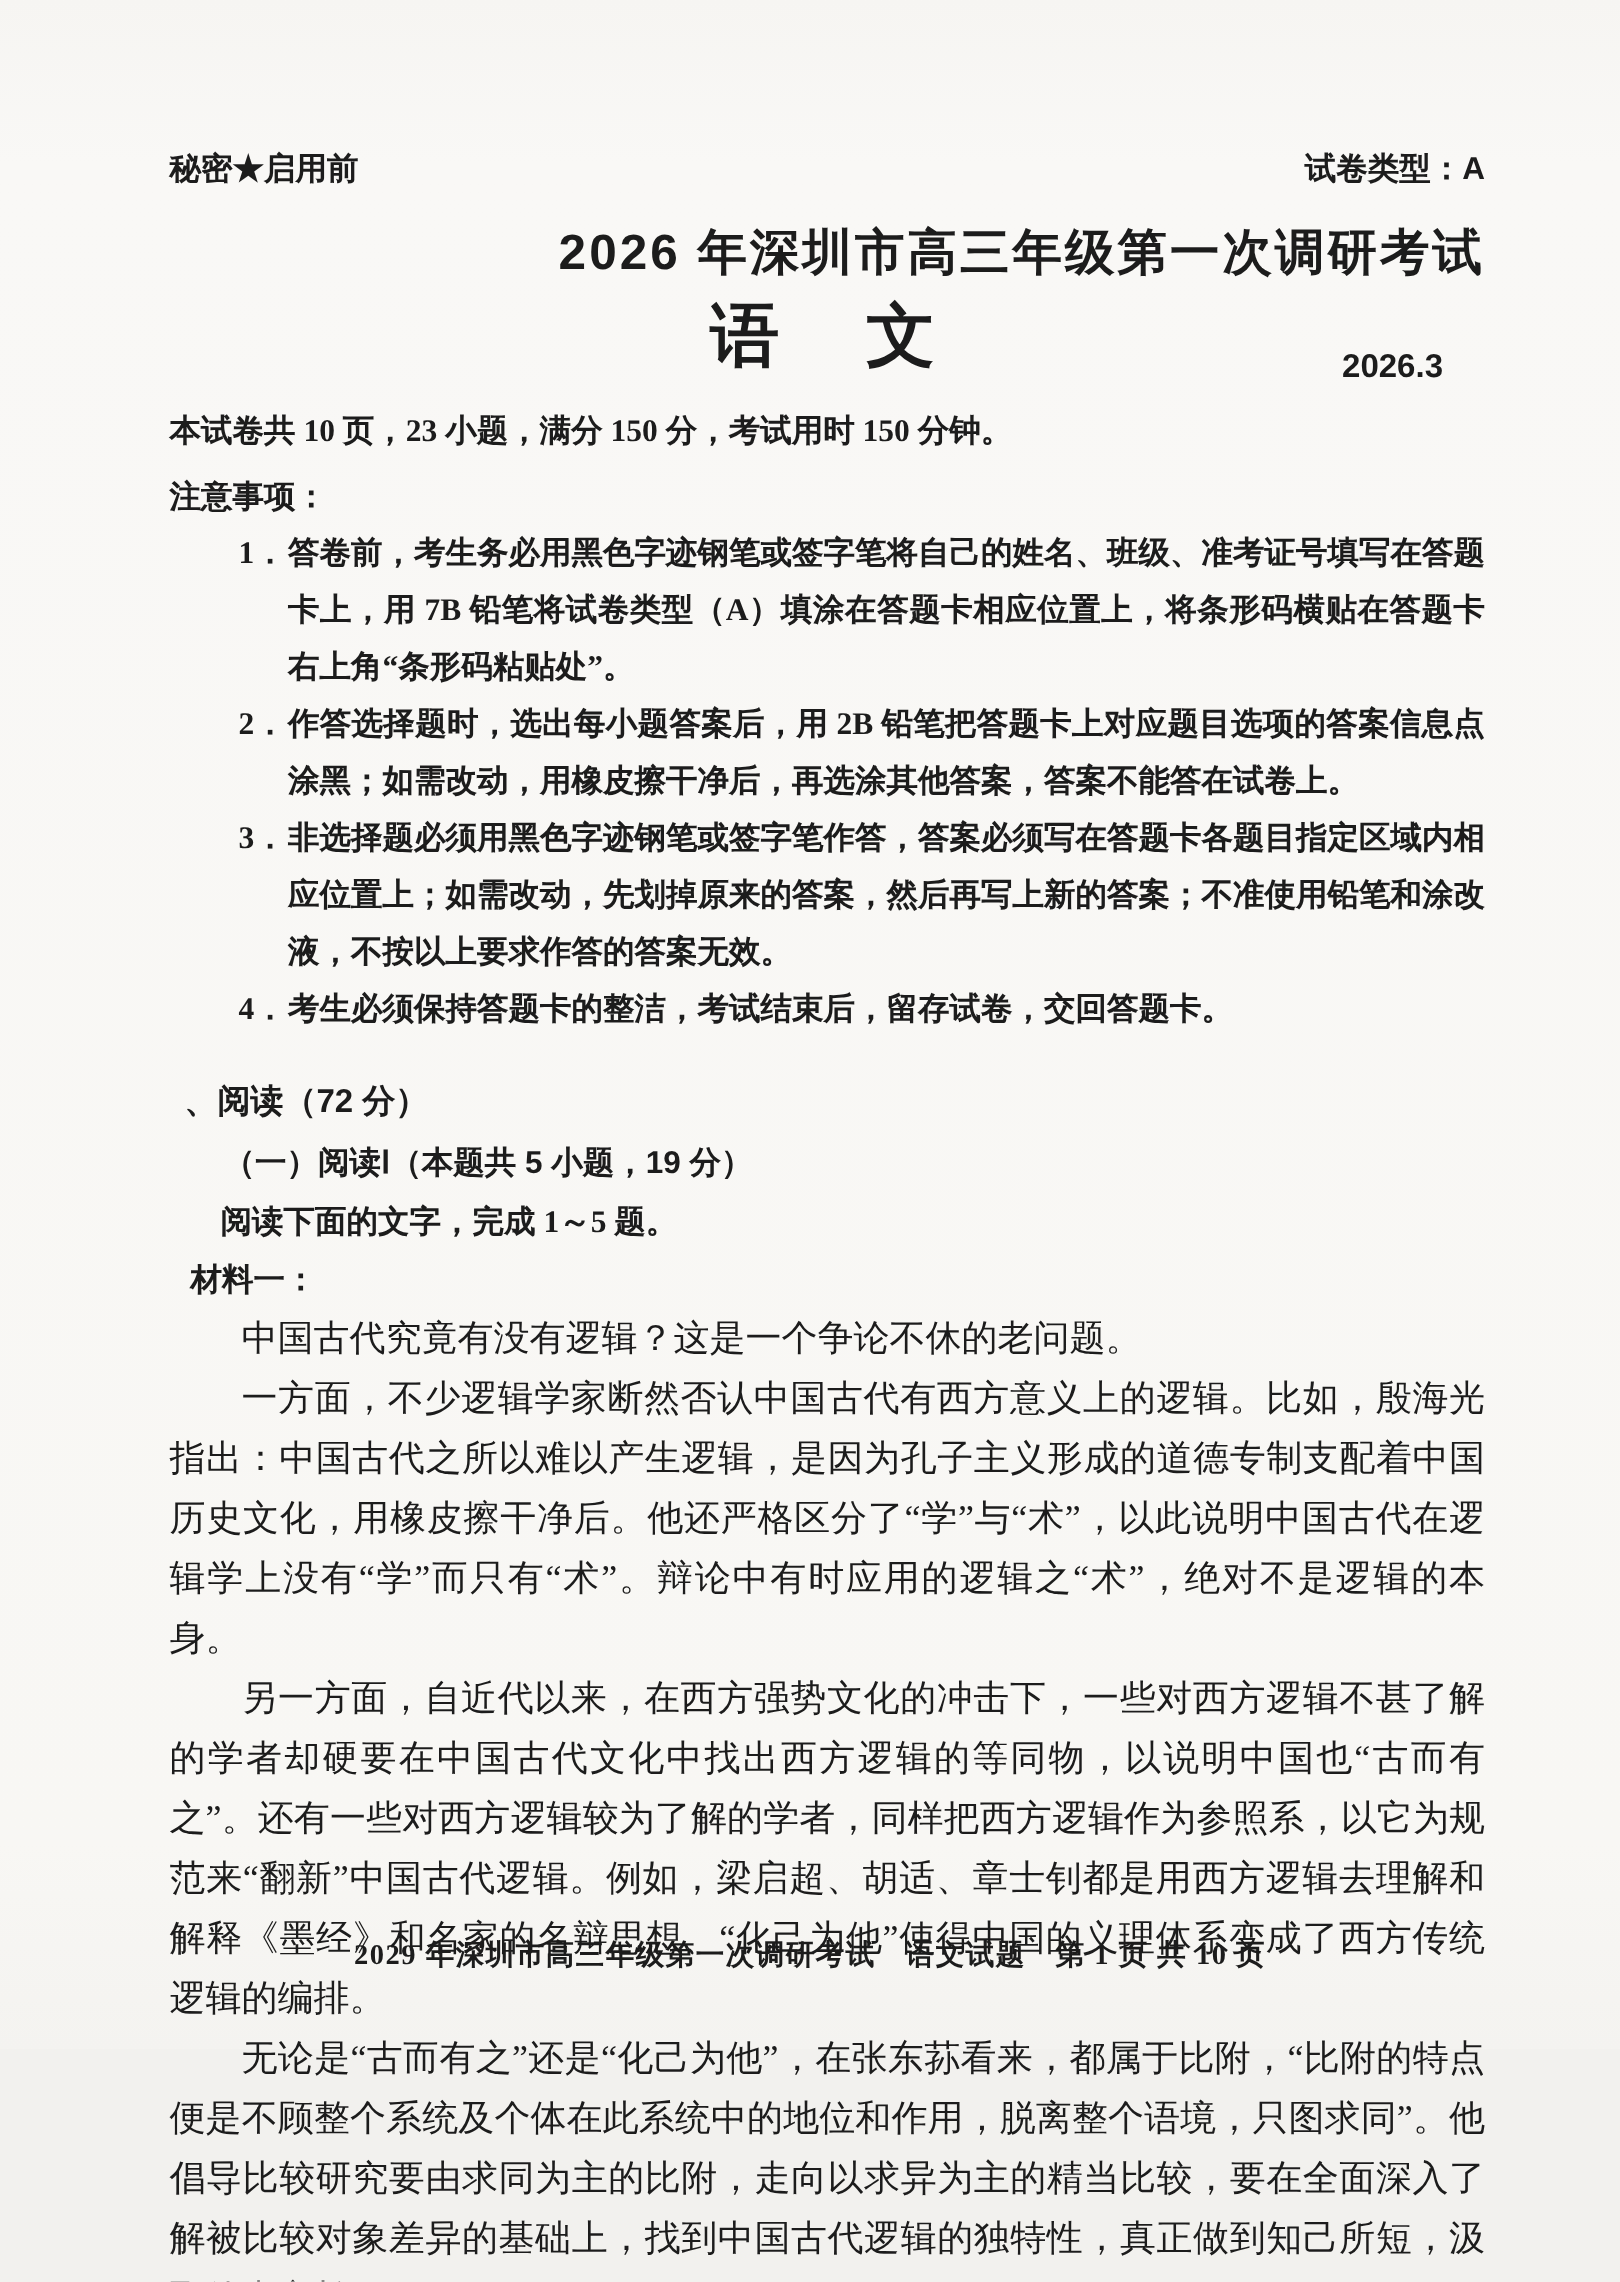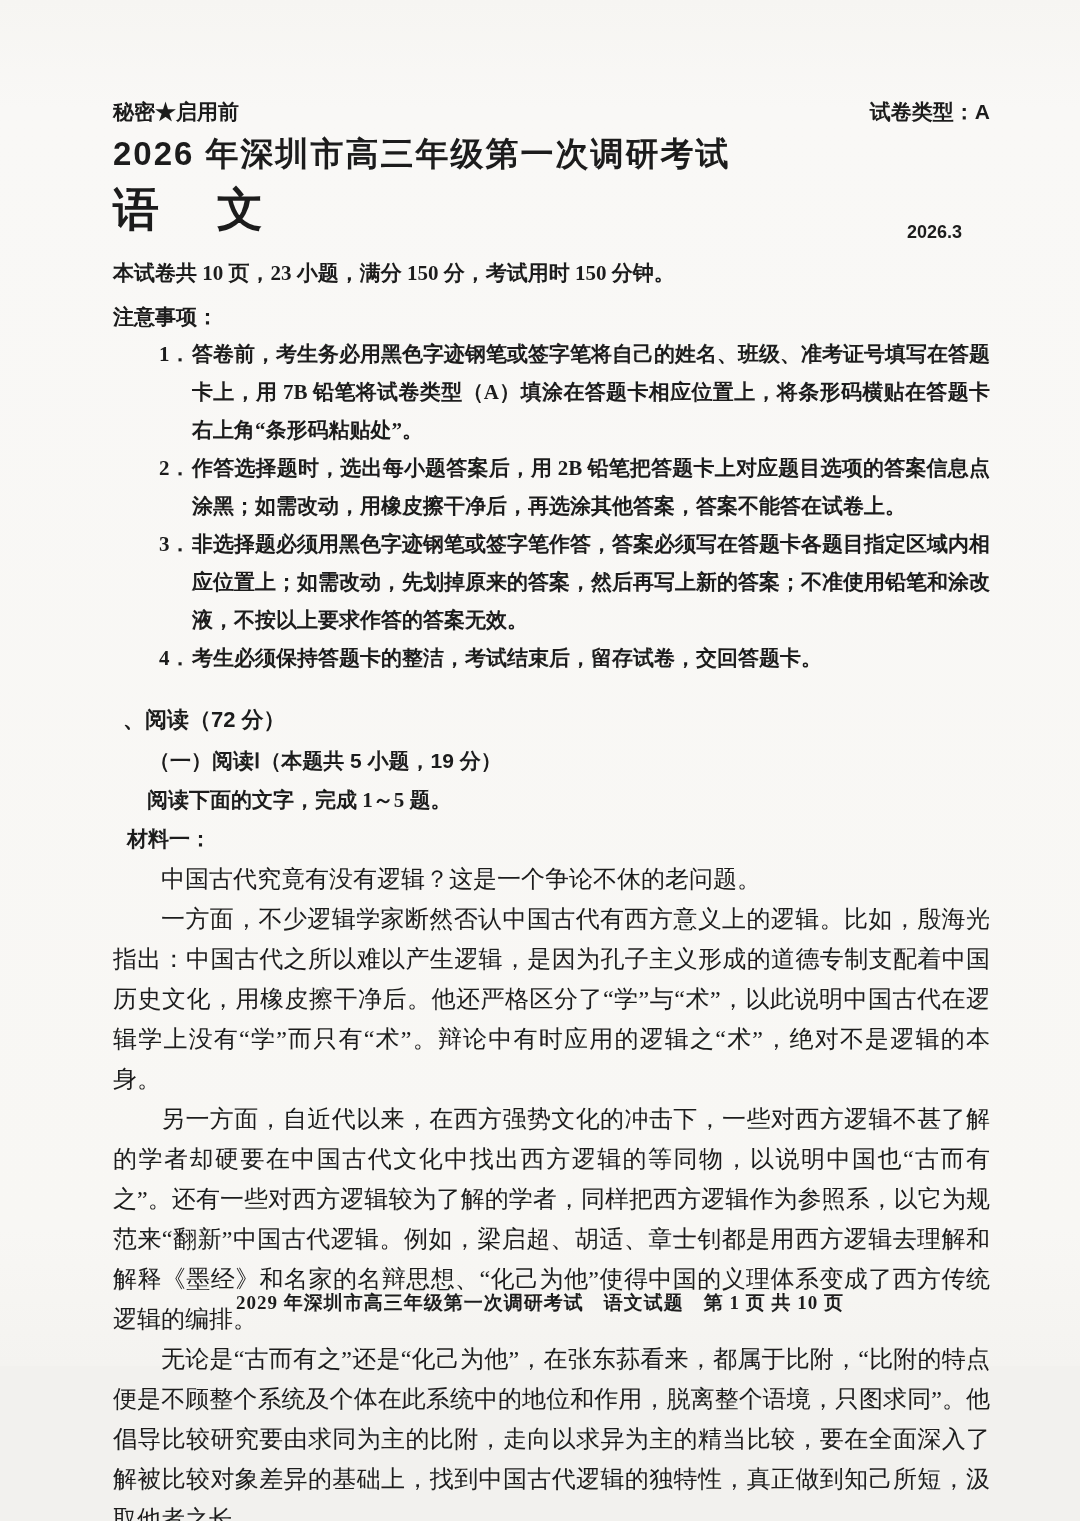--- a/index.html
+++ b/index.html
@@ -16,36 +16,36 @@
     box-sizing: border-box;
     padding: 98px 90px 0 113px;
     background: linear-gradient(180deg, #f6f5f2 0%, #f9f8f6 8%, #f8f7f4 90%, #f4f3f0 100%);
   }
   .meta-row {
     display: flex; justify-content: space-between; align-items: baseline;
     font-family: "Liberation Sans", sans-serif;
     font-weight: bold; font-size: 21px;
   }
   .main-title {
-    text-align: left;
+    text-align: right;
     font-family: "Liberation Sans", sans-serif;
     font-weight: bold; font-size: 33px;
     letter-spacing: 2px;
-    margin-top: 6px;
+    margin-top: 20px;
   }
-  .subject-row { position: relative; margin-top: 2px; height: 66px; }
+  .subject-row { position: relative; text-align: center; margin-top: 2px; height: 66px; }
   .subject {
     font-family: "Liberation Sans", sans-serif;
     font-weight: bold; font-size: 46px; letter-spacing: 6px;
     display: inline-block;
   }
   .date {
     position: absolute; right: 28px; bottom: 2px;
     font-family: "Liberation Sans", sans-serif;
-    font-weight: bold; font-size: 18px;
+    font-weight: bold; font-size: 22px;
   }
   .exam-info { margin-top: 14px; font-size: 21px; font-weight: bold; }
   .notice-heading {
     margin-top: 16px;
     font-family: "Liberation Sans", sans-serif;
     font-weight: bold; font-size: 21px;
   }
   .notice-list { margin-top: 4px; }
   .notice-item {
     display: flex; margin-left: 46px;

